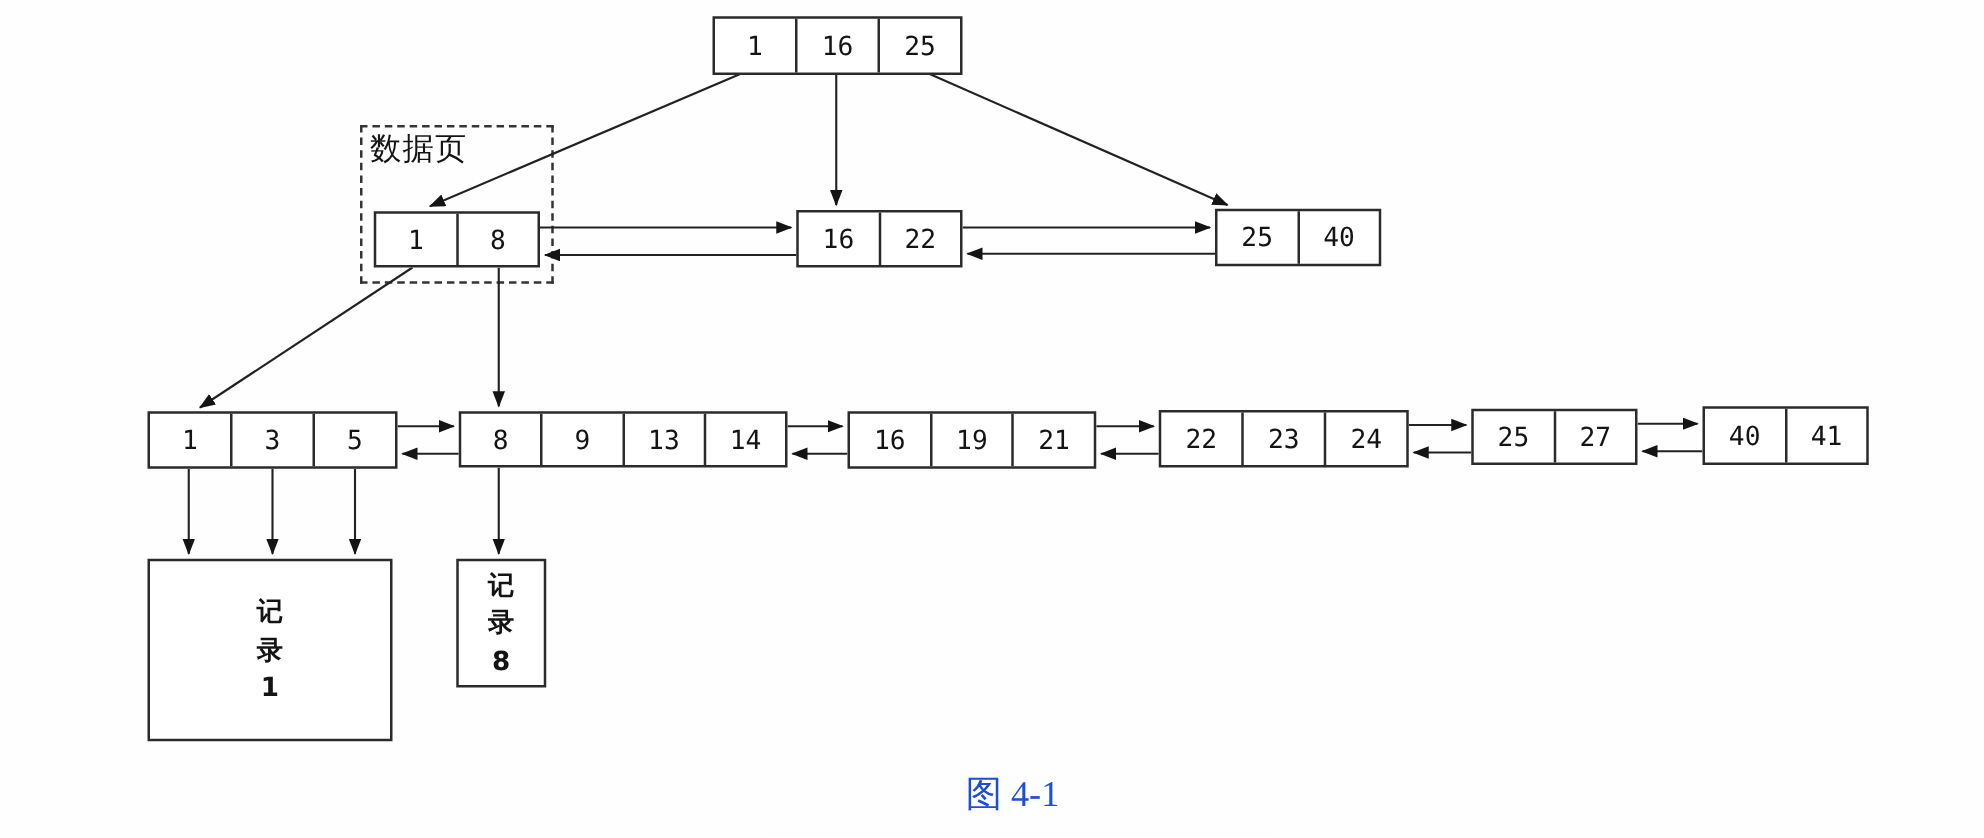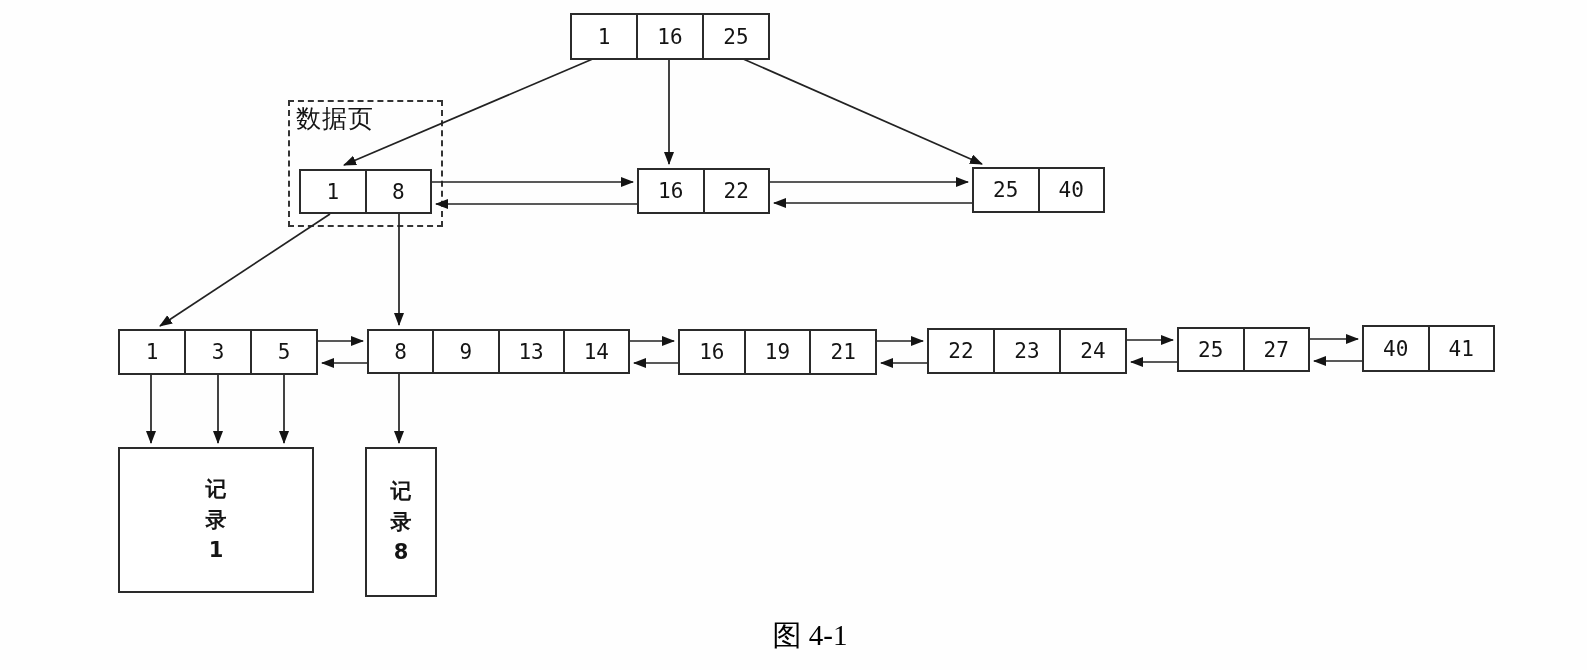--- a/index.html
+++ b/index.html
@@ -24,21 +24,21 @@
     flex:1; display:flex; align-items:center; justify-content:center;
     border-left:2px solid #2b2b2b; font-size:21px; color:#141414;
   }
   .node .cell:first-child { border-left:none; }
   .vtext {
     width:1.15em; word-break:break-all; text-align:center; line-height:1.45;
     font-size:21px; font-family:"DejaVu Sans", sans-serif; font-weight:bold; color:#141414;
   }
   .caption {
     position:absolute; z-index:2; font-family:"Liberation Serif", serif;
-    font-size:29px; color:#000000; text-align:center;
+    font-size:29px; color:#1d4ed8; text-align:center;
   }
 </style>
 </head>
 <body>
 
 <div class="stage">
 
   <div class="dashed-frame" style="left:288px; top:100px; width:155px; height:127px;"></div>
   <div class="frame-label" style="left:296px; top:102px;">数据页</div>
 
@@ -130,21 +130,21 @@
   <div class="node" style="left:1362px; top:325px; width:133px; height:47px;">
     <div class="cell">40</div>
     <div class="cell">41</div>
   </div>
 
   <div class="node" style="left:118px; top:447px; width:196px; height:146px;">
     <div class="cell">
       <div class="vtext">记录1</div>
     </div>
   </div>
-  <div class="node" style="left:365px; top:447px; width:72px; height:150px;">
+  <div class="node" style="left:365px; top:447px; width:72px; height:103px;">
     <div class="cell">
       <div class="vtext">记录8</div>
     </div>
   </div>
 
   <div class="caption" style="left:700px; top:616px; width:220px;">图 4-1</div>
 
 </div>
 
 </body></html>

